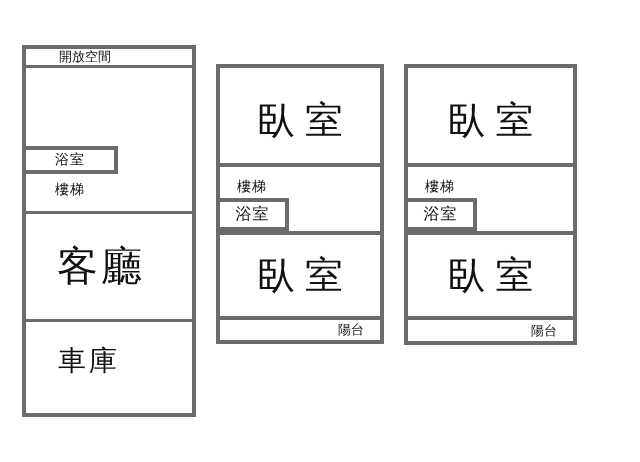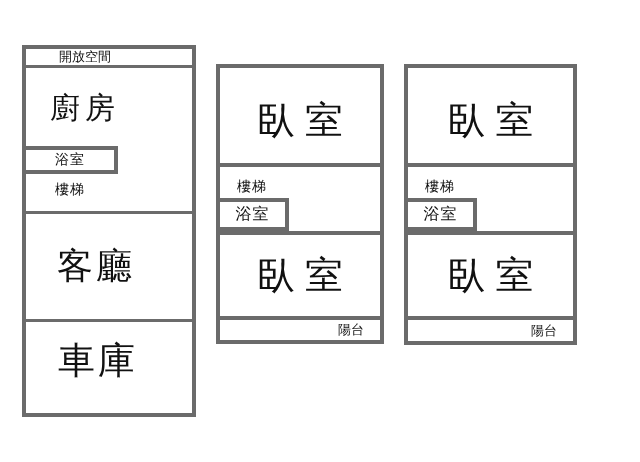--- a/index.html
+++ b/index.html
@@ -39,27 +39,27 @@
     font-size:14px;letter-spacing:1px;
   }
   .plan-left .stairs{
     position:absolute;top:131px;left:29px;height:20px;
     display:flex;align-items:center;font-size:14px;letter-spacing:1px;
   }
   .plan-left .divider-a{position:absolute;top:162px;left:0;width:166px;height:3px;background:var(--stroke);}
   .plan-left .living{
     position:absolute;top:165px;left:0;width:166px;height:105px;
     display:flex;align-items:center;padding-left:31px;
-    font-size:36px;letter-spacing:3px;
+    font-size:41px;letter-spacing:3px;
   }
   .plan-left .divider-b{position:absolute;top:270px;left:0;width:166px;height:3px;background:var(--stroke);}
   .plan-left .garage{
     position:absolute;top:273px;left:0;width:166px;height:91px;
     display:flex;align-items:center;padding-left:32px;padding-bottom:14px;
-    font-size:37px;letter-spacing:3px;
+    font-size:28px;letter-spacing:3px;
   }
   
   .plan-mid{left:216px;top:64px;width:168px;height:280px;}
   .plan-right{left:404px;top:64px;width:173px;height:281px;}
   .floor-upper .bedroom-top{
     position:absolute;top:0;left:0;right:0;height:95px;
     display:flex;align-items:center;justify-content:center;
     font-size:38px;letter-spacing:10px;padding-top:10px;padding-left:10px;
   }
   .floor-upper .divider-top{position:absolute;top:95px;left:0;right:0;height:4px;background:var(--stroke);}
@@ -87,23 +87,20 @@
   }
 </style>
 </head>
 <body>
 
 <div class="canvas">
 
   <div class="plan plan-left">
     <div class="open-strip">
       <span>開放空間</span>
-    </div>
-    <div class="kitchen">
-      <span>廚房</span>
     </div>
     <div class="bath-box">
       <span>浴室</span>
     </div>
     <div class="stairs">
       <span>樓梯</span>
     </div>
     <div class="divider-a"></div>
     <div class="living">
       <span>客廳</span>

